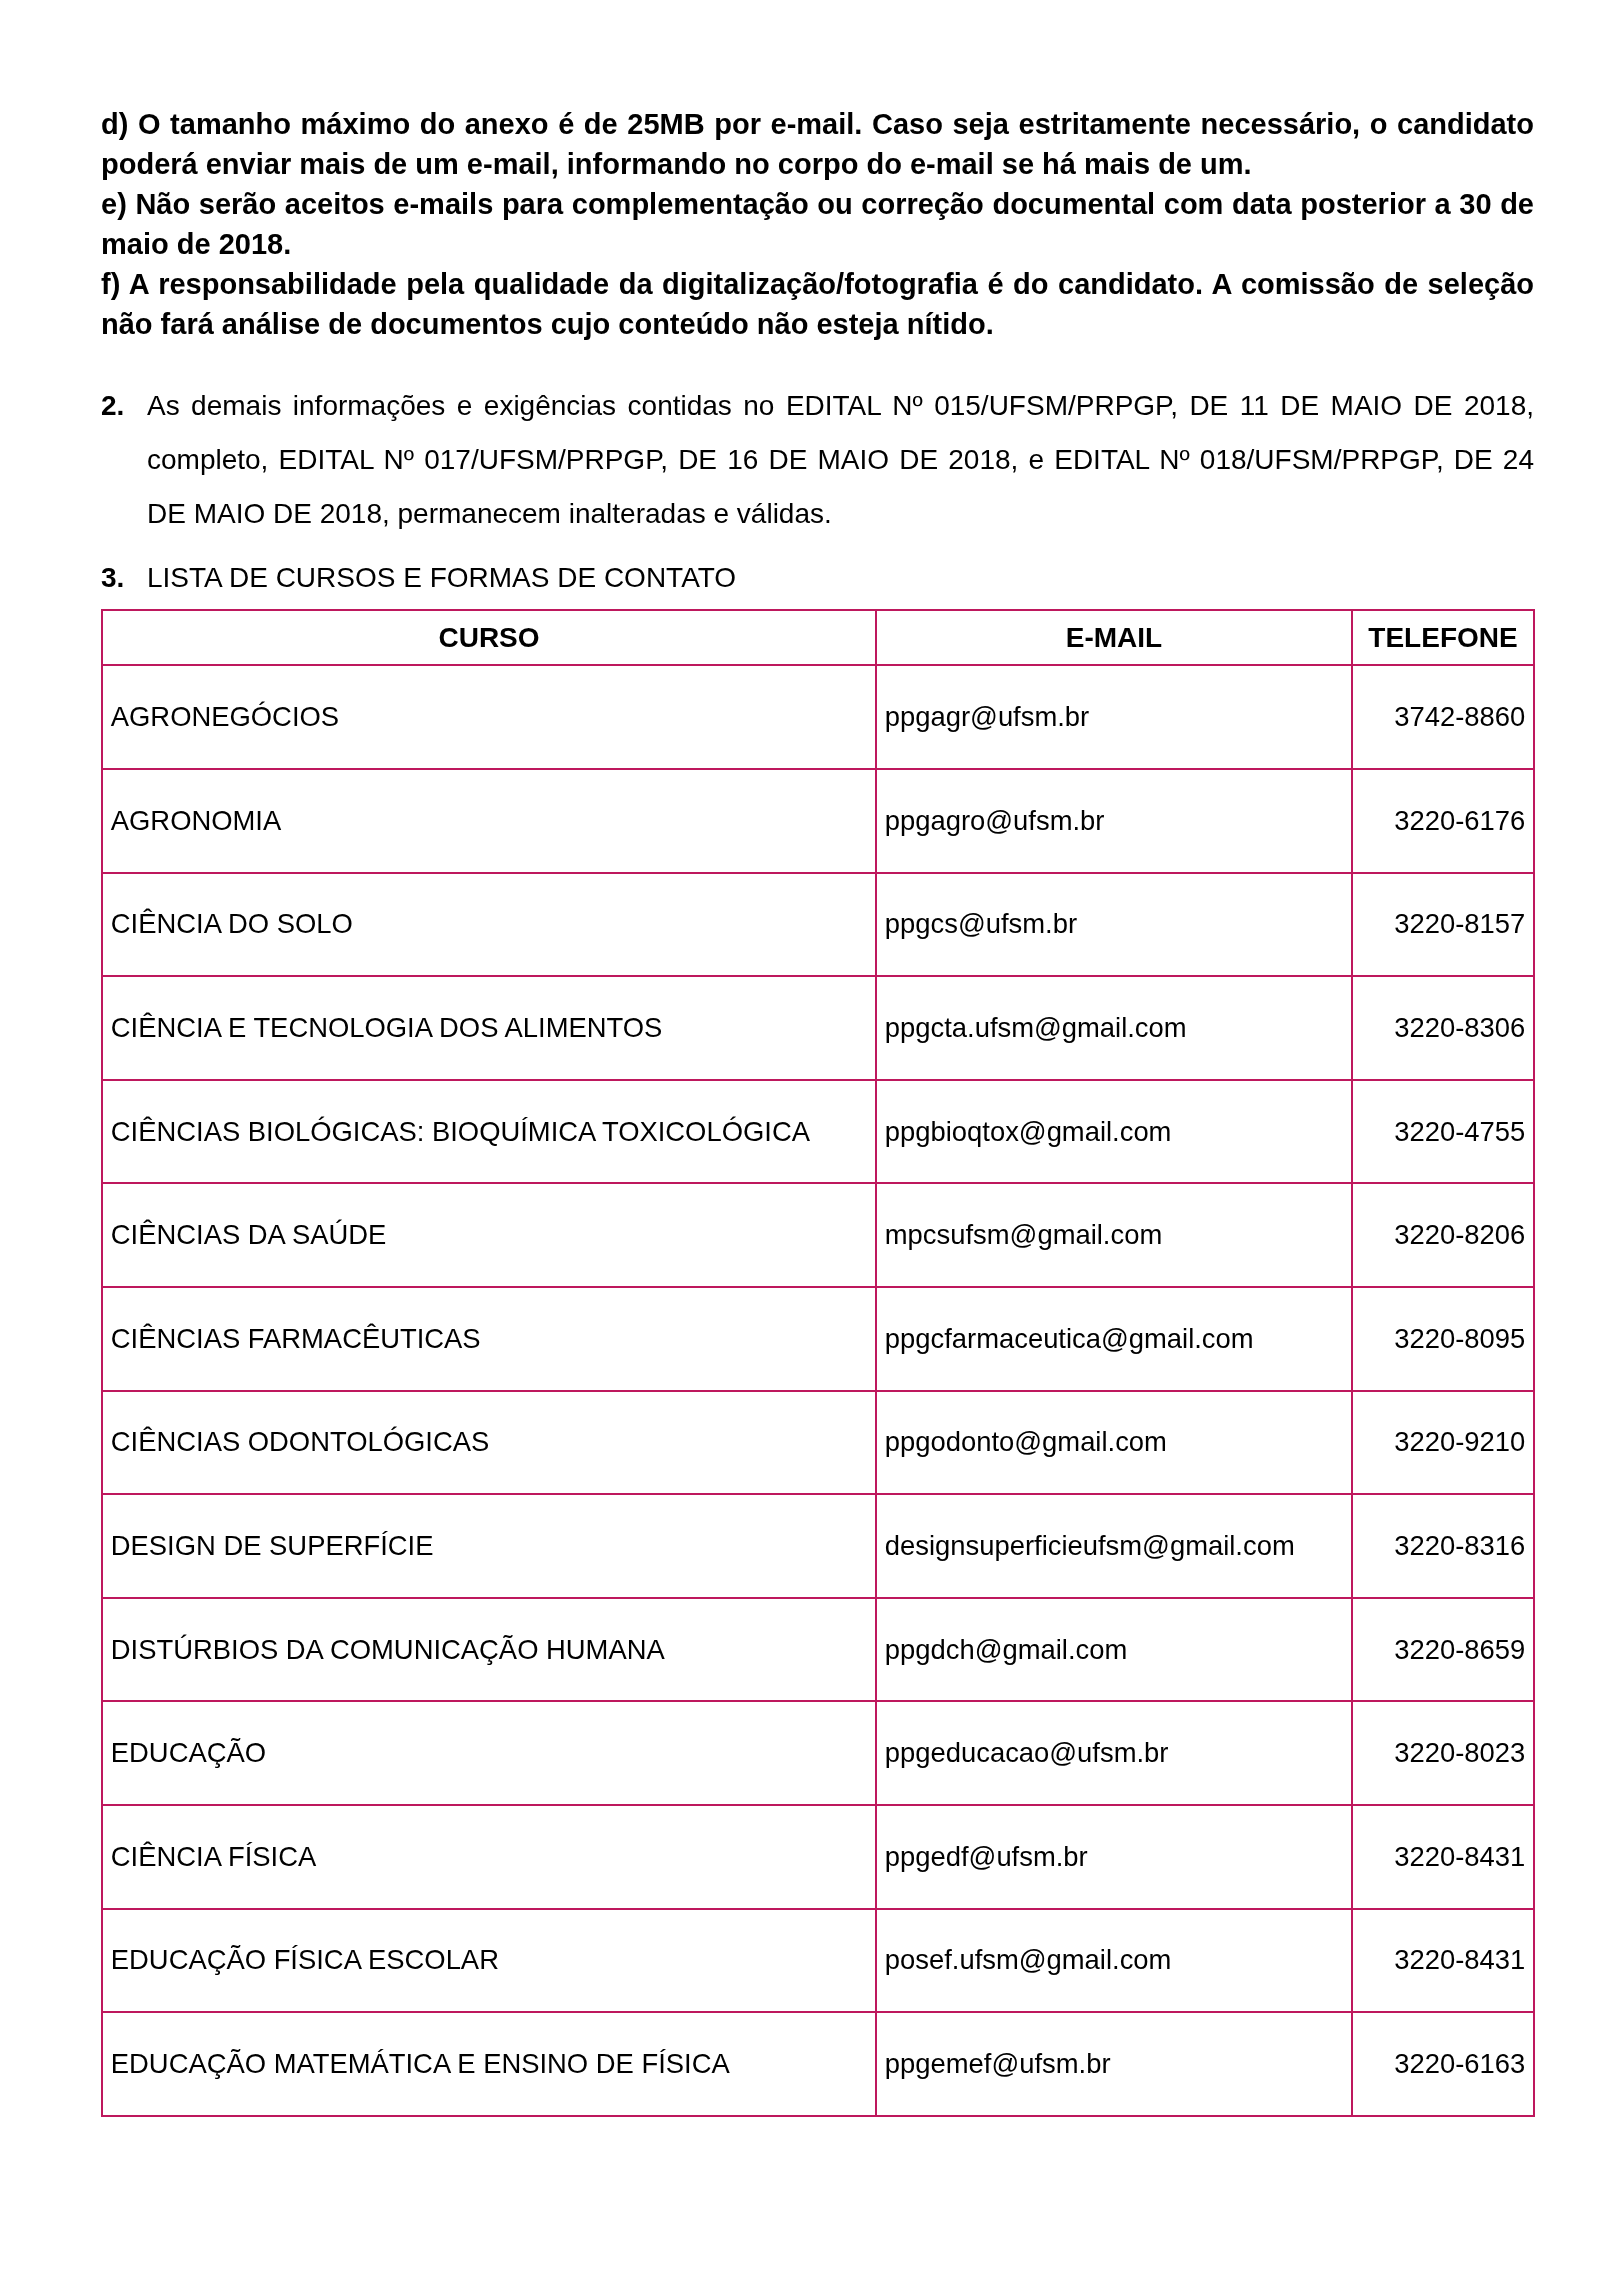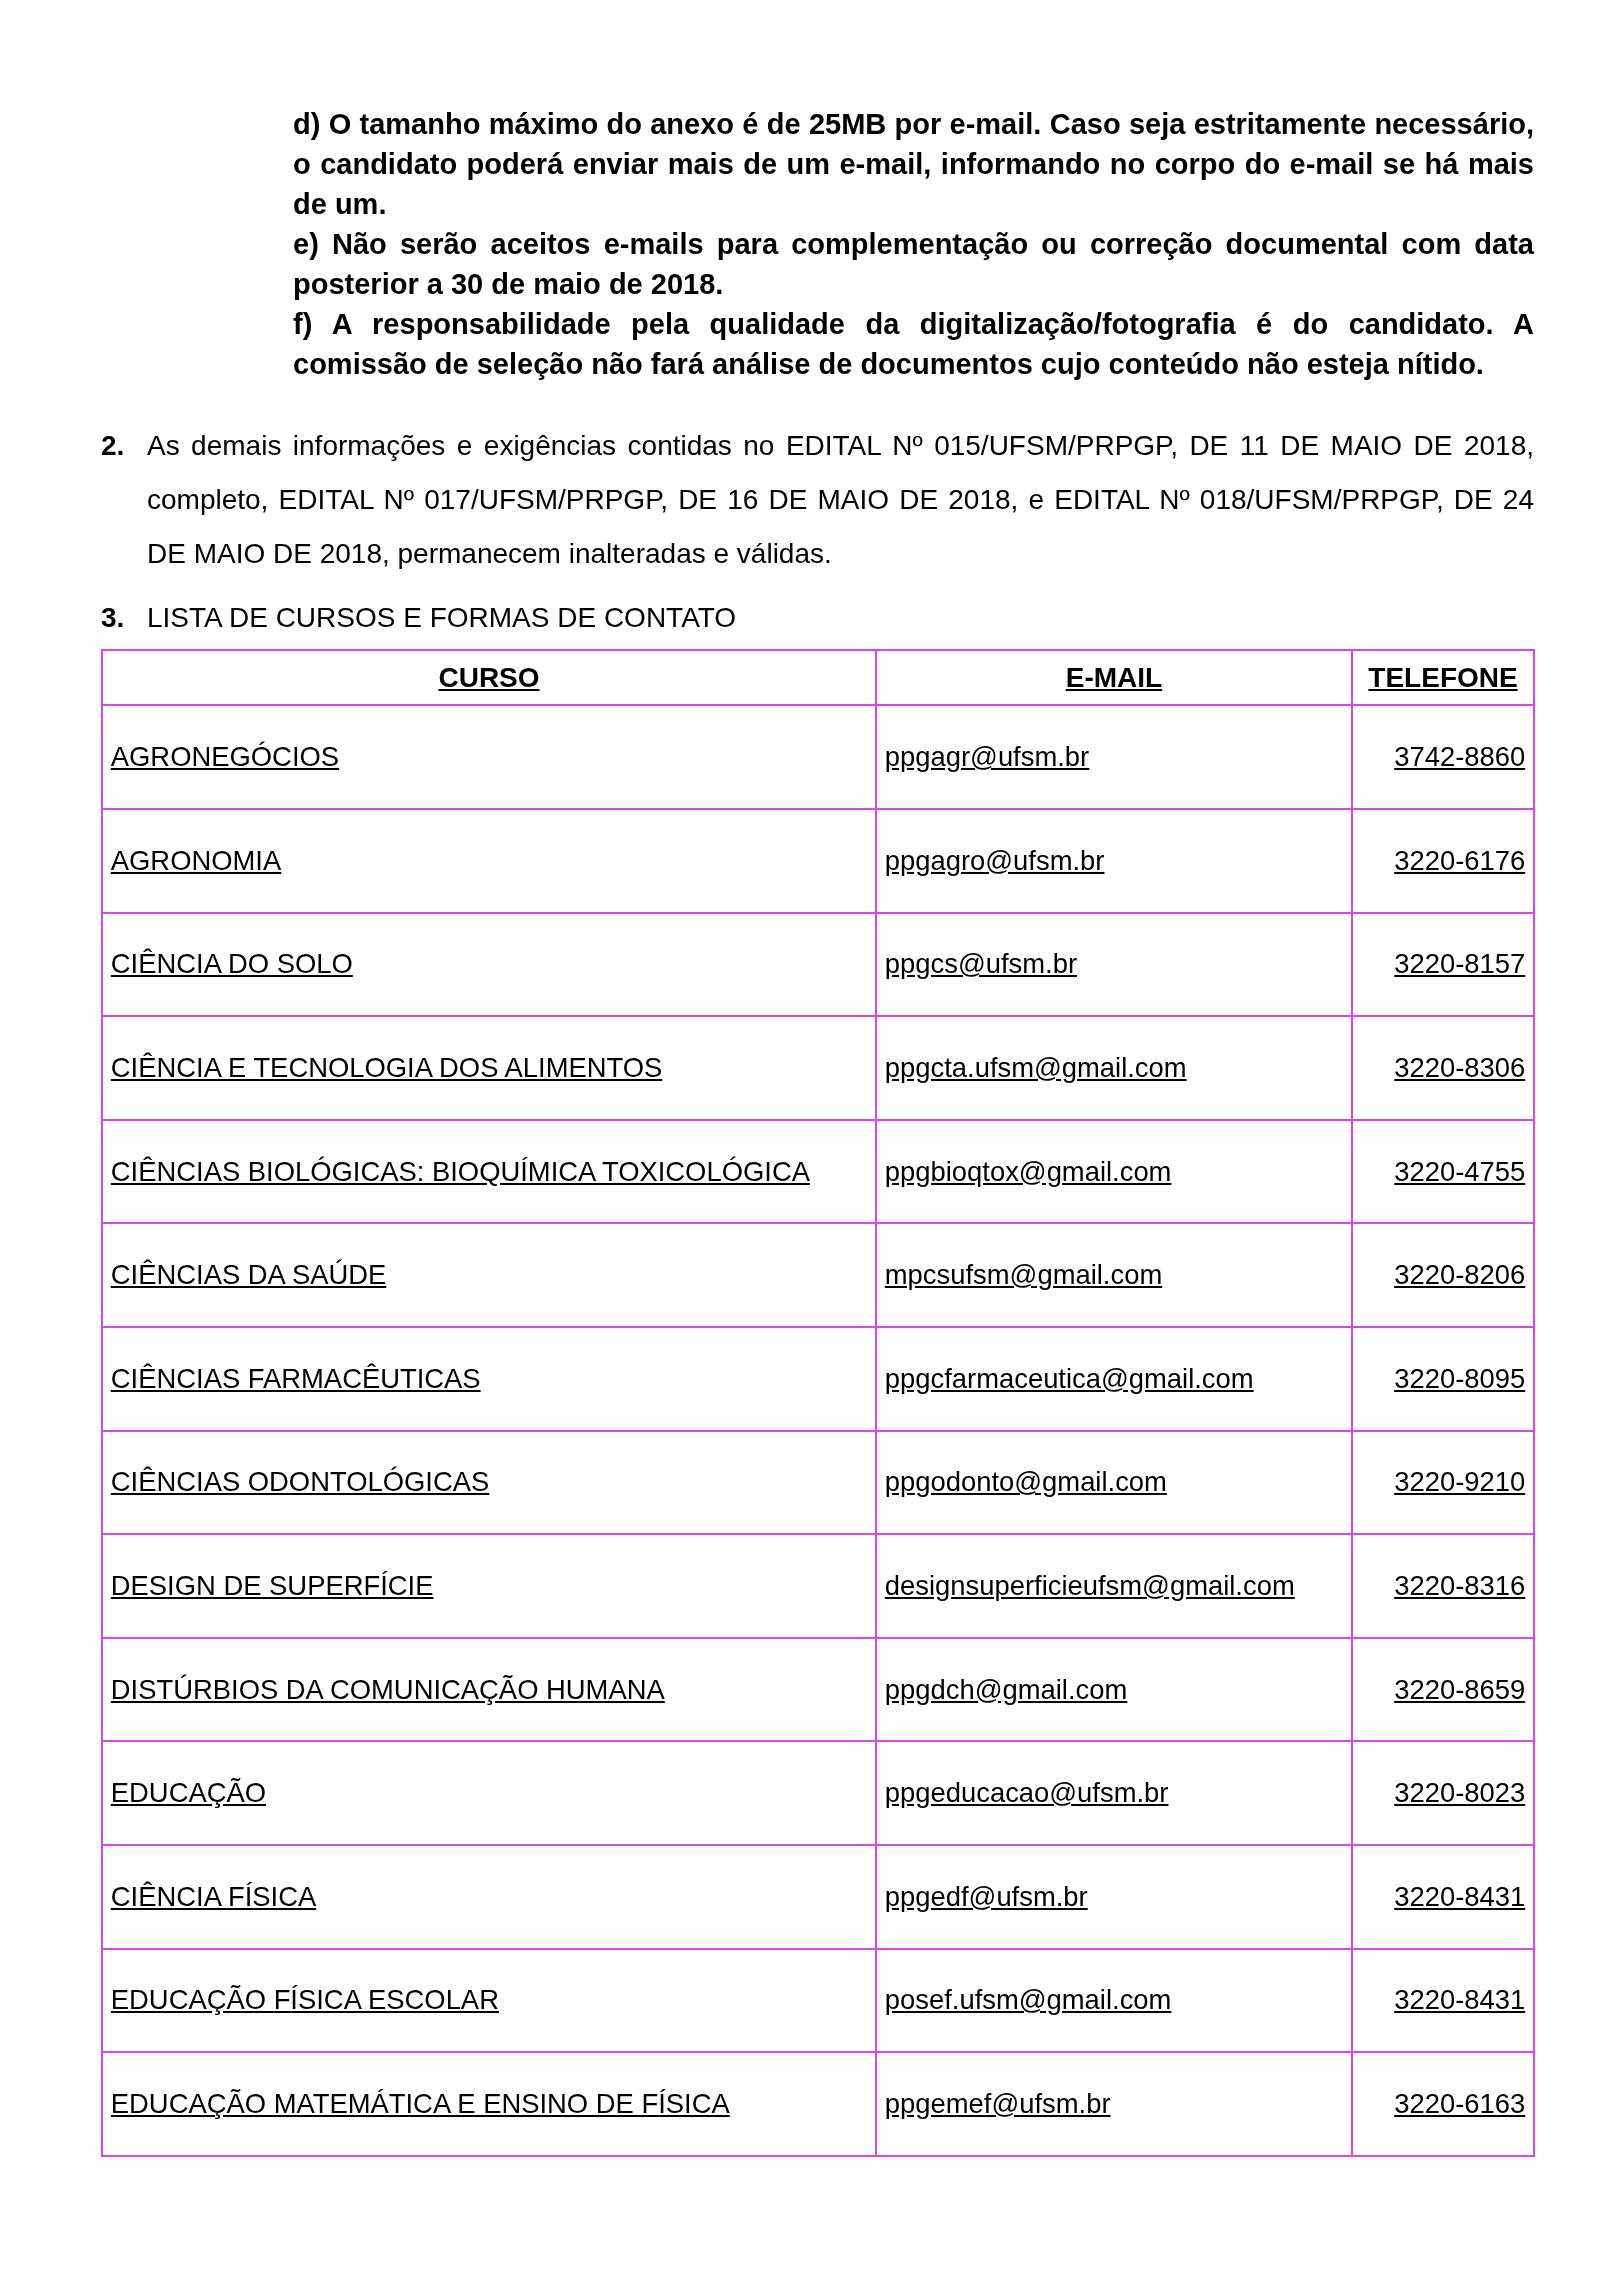--- a/index.html
+++ b/index.html
@@ -15,21 +15,20 @@
     height: 2293px;
     box-sizing: border-box;
     padding: 104px 87px 0 101px;
     background: #ffffff;
     overflow: hidden;
   }
   p { margin: 0; }
 
   
   .lettered-block {
-    margin-left: 192px;
     font-size: 29px;
     line-height: 40px;
     font-weight: bold;
     text-align: justify;
   }
   
   .para-152 {
     margin-left: 154px;
     font-size: 28px;
     line-height: 40px;
@@ -64,24 +63,23 @@
     border-collapse: collapse;
     table-layout: fixed;
     width: 1433px;
     margin-top: 11.8px;
   }
   table.contacts col.c-curso { width: 774px; }
   table.contacts col.c-email { width: 476px; }
   table.contacts col.c-tel   { width: 182px; }
   table.contacts th,
   table.contacts td {
-    border: 2px solid #d946ef;
+    border: 2px solid #be185d;
     vertical-align: middle;
     overflow: hidden;
-    text-decoration: underline;
   }
   table.contacts th {
     font-size: 28px;
     font-weight: bold;
     text-align: center;
     height: 49px;
     padding: 2px 3.9px;
   }
   table.contacts td {
     font-size: 27.4px;

